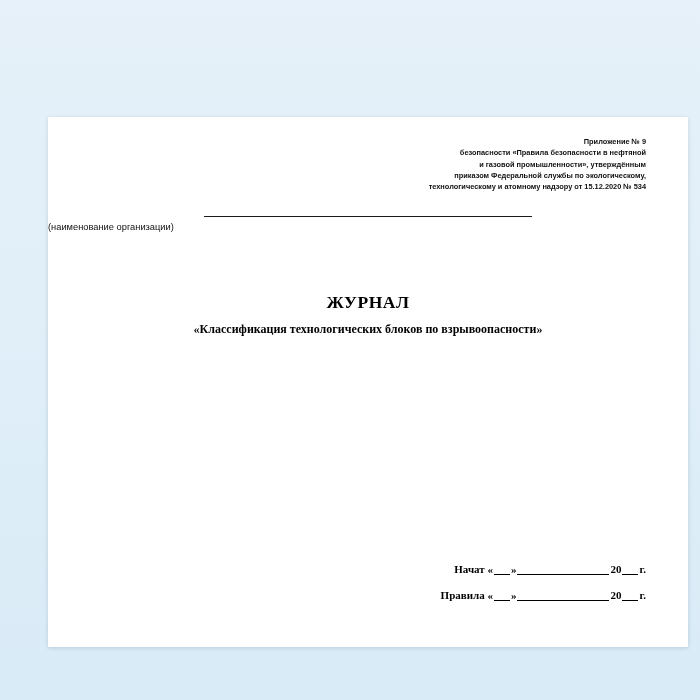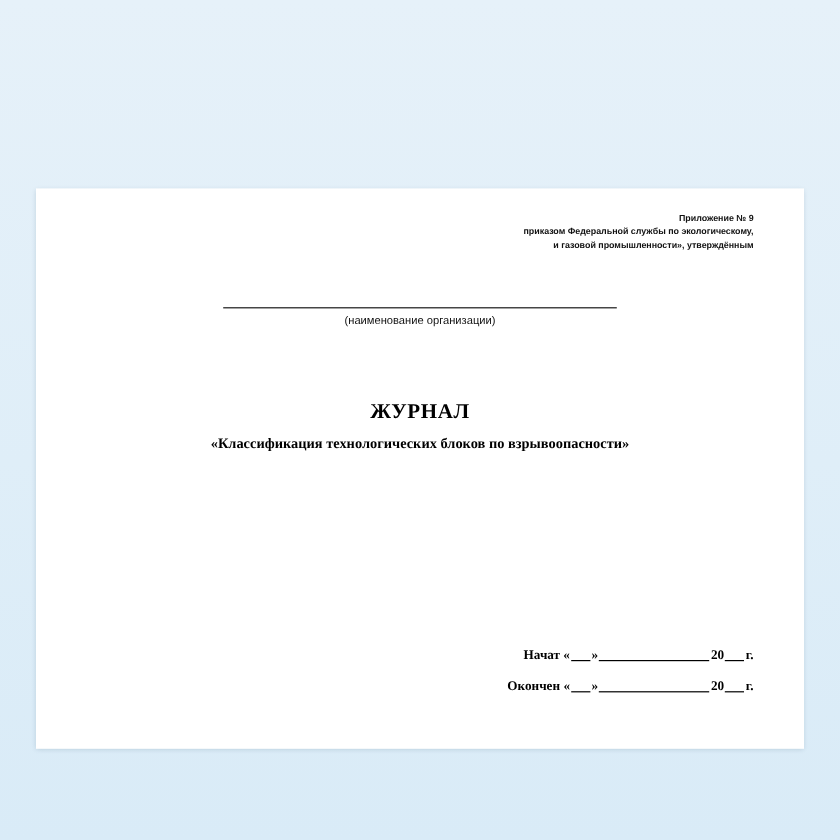--- a/index.html
+++ b/index.html
@@ -14,27 +14,26 @@
     overflow: hidden;
   }
   #stage {
     position: relative;
     width: 700px;
     height: 700px;
     background: linear-gradient(180deg, #e6f1f9 0%, #dfeef8 55%, #d9ebf7 100%);
   }
   .page {
     position: absolute;
-    left: 30px;
+    left: 48px;
     top: 117px;
     width: 640px;
-    height: 467px;
+    height: 530px;
     background: #ffffff;
     box-shadow: 0 1px 4px rgba(20,60,90,0.18);
-    margin-top: 40px;
   }
   .page-inner {
     position: relative;
     width: 100%;
     height: 100%;
     box-sizing: border-box;
     padding: 0;
   }
 
   
@@ -53,21 +52,20 @@
   .appendix div {
     white-space: nowrap;
   }
 
   
   .org-block {
     position: absolute;
     left: 0;
     right: 0;
     top: 98px;
-    text-align: center;
   }
   .org-rule {
     width: 328px;
     margin: 0 auto;
     border-bottom: 1px solid #1a1a1a;
     height: 1px;
   }
   .org-caption {
     margin-top: 5px;
     font-family: "Liberation Sans", sans-serif;
@@ -134,39 +132,41 @@
 </head>
 <body>
 
 <div id="stage">
 
   <div class="page">
     <div class="page-inner">
 
       <div class="appendix">
         <div>Приложение № 9</div>
+        <div>безопасности «Правила безопасности в нефтяной</div>
+        <div>и газовой промышленности», утверждённым</div>
         <div>приказом Федеральной службы по экологическому,</div>
-        <div>и газовой промышленности», утверждённым</div>
+        <div>технологическому и атомному надзору от 15.12.2020 № 534</div>
       </div>
 
       <div class="org-block">
         <div class="org-rule"></div>
         <div class="org-caption">(наименование организации)</div>
       </div>
 
       <div class="title-block">
         <div class="title-main">ЖУРНАЛ</div>
         <div class="title-sub">«Классификация технологических блоков по взрывоопасности»</div>
       </div>
 
       <div class="footer">
         <div class="footer-row">
           <span>Начат «</span><span class="short-line"></span><span>»</span><span class="fill-line"></span><span>20</span><span class="short-line"></span><span>г.</span>
         </div>
         <div class="footer-row">
-          <span>Окончен «</span><span class="short-line"></span><span>»</span><span class="fill-line"></span><span>20</span><span class="short-line"></span><span>г.</span>
+          <span>Правила «</span><span class="short-line"></span><span>»</span><span class="fill-line"></span><span>20</span><span class="short-line"></span><span>г.</span>
         </div>
       </div>
 
     </div>
   </div>
 
 </div>
 
 </body></html>

